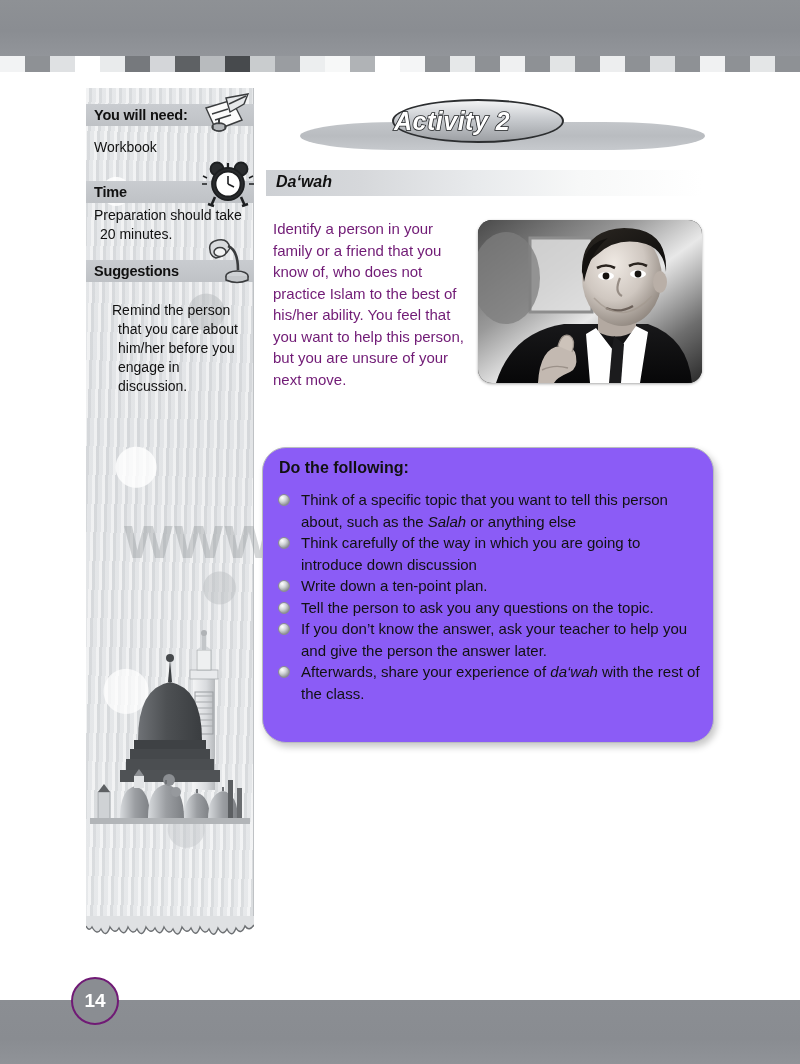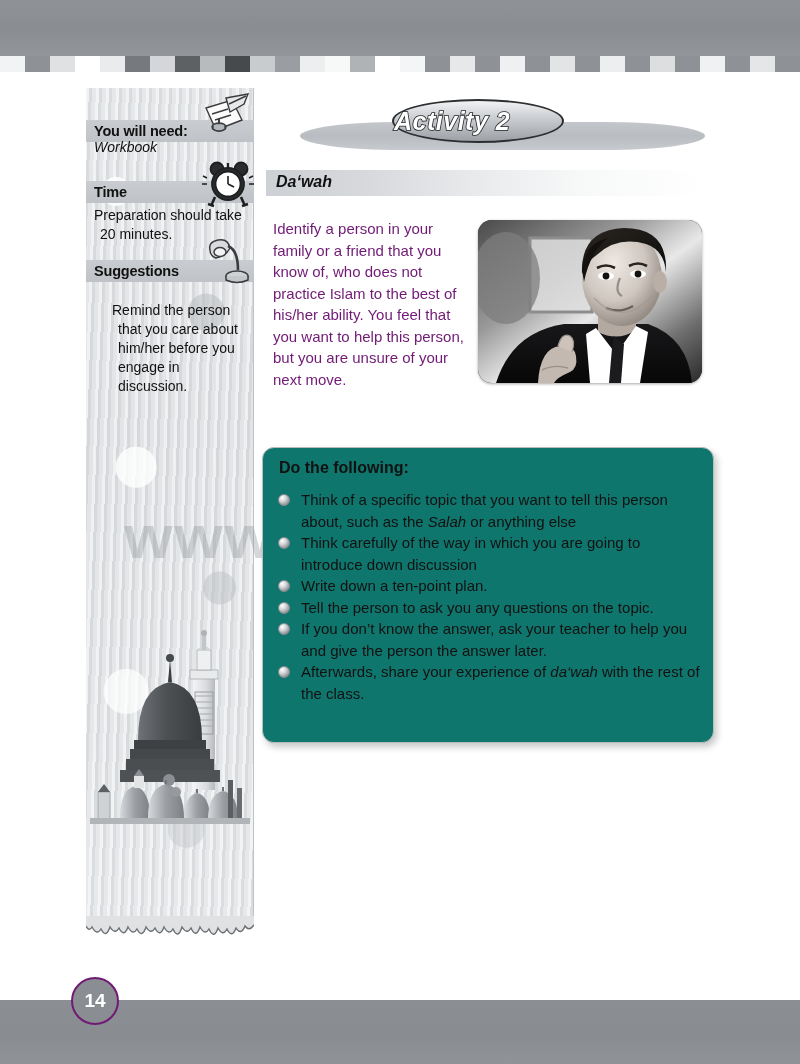--- a/index.html
+++ b/index.html
@@ -146,23 +146,23 @@
     background: #1b1b1b;
     box-shadow: 0 1px 3px rgba(0,0,0,.35);
   }
   #photo svg { display: block; }
 
   
   #do-box {
     position: absolute;
     left: 262px; top: 447px;
     width: 452px; height: 296px;
-    background: #0f766e;
+    background: #8b5cf6;
     border: 1px solid #b9bcbf;
-    border-radius: 12px;
+    border-radius: 24px;
     box-shadow: 3px 4px 7px rgba(0,0,0,.22);
   }
   #do-title {
     position: absolute; left: 16px; top: 11px;
     font-size: 16px; font-weight: bold; color: #111;
   }
   #do-list {
     position: absolute; left: 12px; top: 41px;
     width: 430px;
     list-style: none;
@@ -251,24 +251,24 @@
       <div class="sq" style="width: 25px; background: rgb(142, 145, 149);"></div>
       <div class="sq" style="width: 25px; background: rgb(240, 241, 242);"></div>
       <div class="sq" style="width: 25px; background: rgb(142, 145, 149);"></div>
       <div class="sq" style="width: 25px; background: rgb(228, 230, 231);"></div>
       <div class="sq" style="width: 25px; background: rgb(142, 145, 149);"></div>
     </div>
 
   <div id="sidebar">
     <div id="sidebar-paper"></div>
 
-    <div class="side-head" style="top:32px;">
+    <div class="side-head" style="top:16px;">
       <span>You will need:</span>
     </div>
-    <div class="side-body" style="top:50px;font-style:italic;">Workbook</div>
+    <div class="side-body" style="top:50px;">Workbook</div>
 
     <div class="side-head" style="top:93px;">
       <span>Time</span>
     </div>
     <div class="side-body indent" style="top:118px;">Preparation should take 20 minutes.</div>
 
     <div class="side-head" style="top:172px;">
       <span>Suggestions</span>
     </div>
     <div class="side-body indent" style="top:213px;padding-left:32px;">Remind the person that you care about him/her before you engage in discussion.</div>

